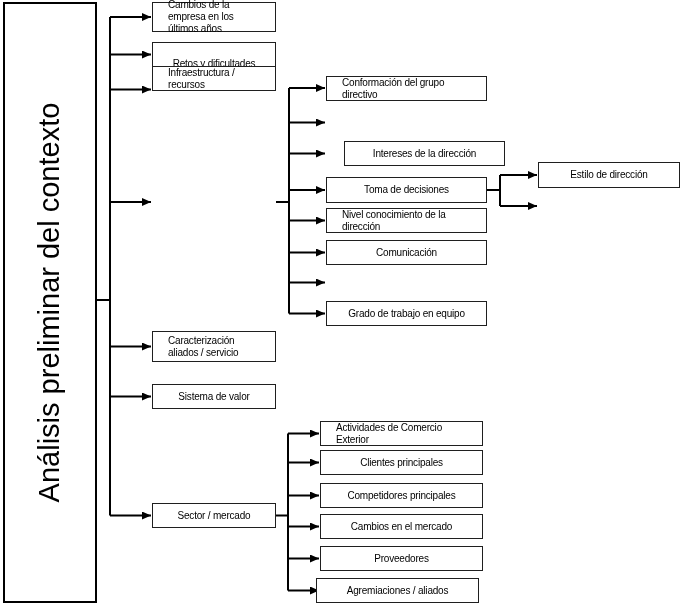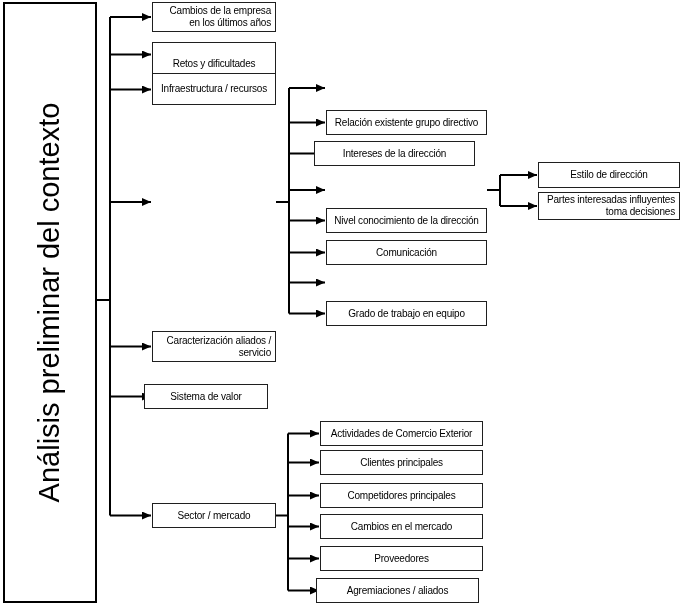--- a/index.html
+++ b/index.html
@@ -27,26 +27,26 @@
     fill: none;
   }
   .node {
     position: absolute;
     box-sizing: border-box;
     background: #ffffff;
     border: 1.5px solid #1f1f1f;
     display: flex;
     align-items: center;
     justify-content: center;
-    text-align: right;
+    text-align: left;
     font-size: 10px;
     line-height: 12px;
     letter-spacing: -0.2px;
     color: #000000;
-    padding: 1px 4px;
+    padding: 1px 15px;
   }
   .root-box {
     position: absolute;
     left: 3px;
     top: 2px;
     width: 94px;
     height: 601px;
     box-sizing: border-box;
     background: #ffffff;
     border: 2px solid #000000;
@@ -116,33 +116,33 @@
       <line class="wire" x1="288" y1="590.5" x2="319" y2="590.5" marker-end="url(#arrow)"></line>
     </g>
   </svg>
 
   <div class="root-box">
     <span class="root-label">Análisis preliminar del contexto</span>
   </div>
 
   <div class="node" style="left:152px;top:2px;width:124px;height:30px">Cambios de la empresa en los últimos años</div>
   <div class="node" style="left:152px;top:42px;width:124px;height:43px">Retos y dificultades</div>
-  <div class="node" style="left:152px;top:73px;width:124px;height:32px">Infraestructura / recursos</div>
+  <div class="node" style="left:152px;top:66px;width:124px;height:25px">Infraestructura / recursos</div>
   <div class="node" style="left:152px;top:331px;width:124px;height:31px">Caracterización aliados / servicio</div>
-  <div class="node" style="left:144px;top:384px;width:124px;height:25px">Sistema de valor</div>
+  <div class="node" style="left:152px;top:384px;width:124px;height:25px">Sistema de valor</div>
   <div class="node" style="left:152px;top:503px;width:124px;height:25px">Sector / mercado</div>
 
-  <div class="node" style="left:326px;top:110px;width:161px;height:25px">Relación existente grupo directivo</div>
-  <div class="node" style="left:314px;top:141px;width:161px;height:25px">Intereses de la dirección</div>
+  <div class="node" style="left:326px;top:76px;width:161px;height:25px">Conformación del grupo directivo</div>
+  <div class="node" style="left:344px;top:141px;width:161px;height:25px">Intereses de la dirección</div>
+  <div class="node" style="left:326px;top:177px;width:161px;height:26px">Toma de decisiones</div>
   <div class="node" style="left:326px;top:208px;width:161px;height:25px">Nivel conocimiento de la dirección</div>
   <div class="node" style="left:326px;top:240px;width:161px;height:25px">Comunicación</div>
   <div class="node" style="left:326px;top:301px;width:161px;height:25px">Grado de trabajo en equipo</div>
 
   <div class="node" style="left:538px;top:162px;width:142px;height:26px">Estilo de dirección</div>
-  <div class="node" style="left:538px;top:192px;width:142px;height:28px">Partes interesadas influyentes toma decisiones</div>
 
   <div class="node" style="left:320px;top:421px;width:163px;height:25px">Actividades de Comercio Exterior</div>
   <div class="node" style="left:320px;top:450px;width:163px;height:25px">Clientes principales</div>
   <div class="node" style="left:320px;top:483px;width:163px;height:25px">Competidores principales</div>
   <div class="node" style="left:320px;top:514px;width:163px;height:25px">Cambios en el mercado</div>
   <div class="node" style="left:320px;top:546px;width:163px;height:25px">Proveedores</div>
   <div class="node" style="left:316px;top:578px;width:163px;height:25px">Agremiaciones / aliados</div>
 
 </div>
 

